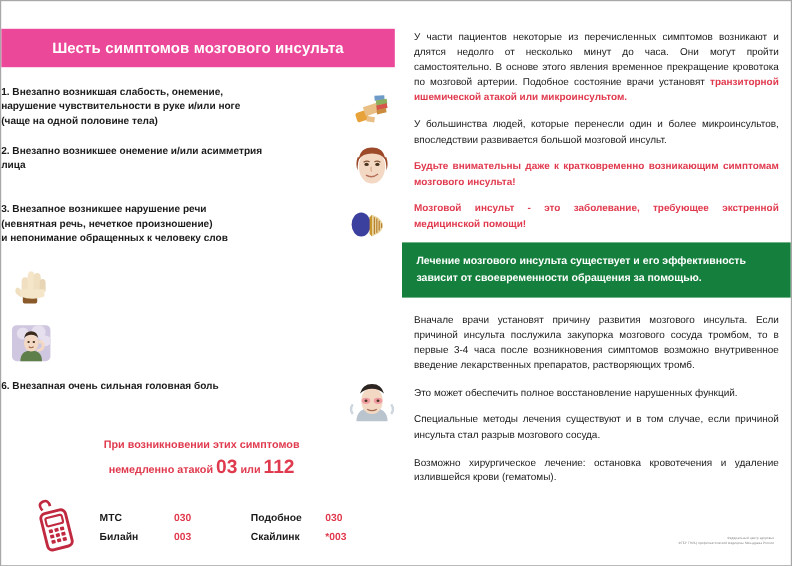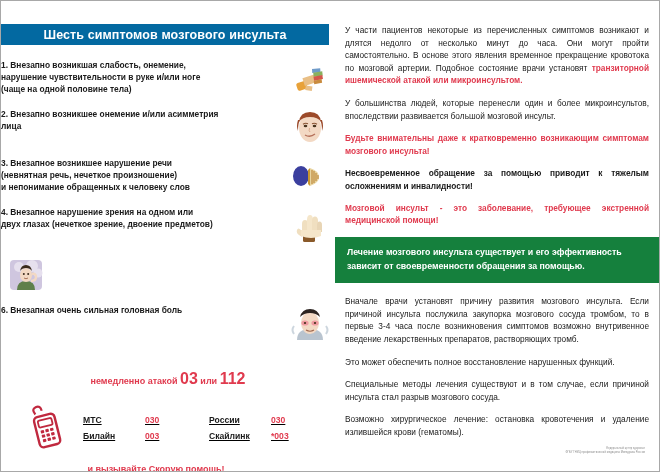--- a/index.html
+++ b/index.html
@@ -27,22 +27,22 @@
   }
   
   .left-col {
     width: 334px;
     flex: 0 0 334px;
     position: relative;
     box-sizing: border-box;
     padding-top: 23px;
   }
   .banner {
-    background: #0369a1;
-    height: 21px;
+    background: #ec4899;
+    height: 32px;
     margin-left: 0;
     margin-right: 6px;
     display: flex;
     align-items: center;
     justify-content: center;
   }
   .banner-title {
     color: #ffffff;
     font-size: 12.5px;
     font-weight: bold;
@@ -95,21 +95,20 @@
     display: flex;
     align-items: center;
     padding-left: 26px;
   }
   .phone-icon {
     flex: 0 0 42px;
     margin-right: 14px;
   }
   .op-table {
     border-collapse: collapse;
-    text-decoration: underline;
   }
   .op-table td {
     font-size: 8.6px;
     font-weight: bold;
     padding: 3px 0;
     vertical-align: middle;
   }
   .op-name {
     color: #1a1a1a;
     padding-right: 16px !important;
@@ -251,22 +250,20 @@
               <path d="M21 11 q9 3 9 9 q0 6 -9 9 z" fill="#e8d4a0"></path>
               <path d="M23 13 q0 7 0 14" stroke="#b87f2c" stroke-width="1" fill="none"></path>
               <path d="M25 14 q0 6 0 12" stroke="#b87f2c" stroke-width="1" fill="none"></path>
               <path d="M27 16 q0 4 0 8" stroke="#b87f2c" stroke-width="1" fill="none"></path>
               <path d="M29 18 q0 2 0 4" stroke="#b87f2c" stroke-width="1" fill="none"></path>
             </svg>
           </div>
         </div>
 
         <div class="symptom">
-          <div class="symptom-text">4. Внезапное нарушение зрения на одном или
-двух глазах (нечеткое зрение, двоение предметов)</div>
           <div class="symptom-icon">
             <svg width="42" height="40" viewBox="0 0 42 40">
               <rect x="14" y="29" width="12" height="7" rx="1.5" fill="#8a5a2a"></rect>
               <path d="M13 18 q0 -4 3 -4 q3 0 3 4 l0 8 l-6 0 z" fill="#f0dfc0"></path>
               <path d="M18 14 q0 -5 3 -5 q3 0 3 5 l0 12 l-6 0 z" fill="#f5e6ca"></path>
               <path d="M23 15 q0 -4.5 3 -4.5 q3 0 3 4.5 l0 11 l-6 0 z" fill="#f0dfc0"></path>
               <path d="M28 19 q0 -3.5 2.5 -3.5 q2.5 0 2.5 3.5 l0 7 l-5 0 z" fill="#e8d5b5"></path>
               <path d="M12 24 q-3 -3 -4 0 q-1 3 2 5 l3 2 z" fill="#f0dfc0"></path>
               <path d="M12 24 l20 0 l0 6 q-10 4 -20 0 z" fill="#f5e6ca"></path>
             </svg>
@@ -305,21 +302,21 @@
               <path d="M17 26 q4 2.5 8 0" stroke="#a06a50" stroke-width="1.1" fill="none"></path>
               <path d="M5 22 q-3 4 0 8" stroke="#cdd6de" stroke-width="2" fill="none"></path>
               <path d="M37 22 q3 4 0 8" stroke="#cdd6de" stroke-width="2" fill="none"></path>
             </svg>
           </div>
         </div>
 
       </div>
 
       <div class="call-note">
-        <br>
+        <span>При возникновении этих симптомов</span><br>
         <span>немедленно атакой </span><span class="big">03</span><span> или </span><span class="big">112</span>
       </div>
 
       <div class="operators">
         <div class="phone-icon">
           <svg width="40" height="46" viewBox="0 0 40 46">
             <g transform="rotate(-14 20 25)" fill="none" stroke="#c0293f" stroke-width="2.4">
               <rect x="9" y="12" width="21" height="31" rx="4"></rect>
               <path d="M12 9 q-3 -6 2 -7 q5 -1 5 5" stroke-width="2.2"></path>
             </g>
@@ -337,21 +334,21 @@
                 <rect x="22.6" y="35" width="3.4" height="3" rx="0.7"></rect>
               </g>
             </g>
           </svg>
         </div>
         <table class="op-table">
           <tbody>
               <tr>
             <td class="op-name">МТС</td>
             <td class="op-num">030</td>
-            <td class="op-name">России</td>
+            <td class="op-name">Подобное</td>
             <td class="op-num op-num-last">030</td>
           </tr>
           <tr>
             <td class="op-name">Билайн</td>
             <td class="op-num">003</td>
             <td class="op-name">Скайлинк</td>
             <td class="op-num op-num-last">*003</td>
           </tr>
         </tbody>
           </table>
@@ -362,21 +359,20 @@
 
     <div class="right-col">
       <div class="rc-inner">
 
         <p class="para"><span>У части пациентов некоторые из перечисленных симптомов возникают и длятся недолго  от несколько минут до часа. Они могут пройти самостоятельно. В основе этого явления   временное прекращение кровотока по мозговой артерии. Подобное состояние врачи установят </span><span class="hl">транзиторной ишемической атакой или микроинсультом.</span></p>
 
         <p class="para">У большинства людей, которые перенесли один и более микроинсультов, впоследствии развивается большой мозговой инсульт.</p>
 
         <p class="para-red">Будьте внимательны даже к кратковременно возникающим симптомам мозгового инсульта!</p>
 
-        <p class="para-bold">Несвоевременное обращение за помощью приводит к тяжелым осложнениям и инвалидности!</p>
 
         <p class="para-red">Мозговой инсульт - это заболевание, требующее экстренной медицинской помощи!</p>
 
         <div class="callout">Лечение мозгового инсульта существует и его эффективность зависит от своевременности обращения за помощью.</div>
 
         <p class="para">Вначале врачи установят причину развития мозгового инсульта. Если причиной инсульта послужила закупорка мозгового сосуда тромбом, то в первые 3-4 часа после возникновения симптомов возможно внутривенное введение лекарственных препаратов, растворяющих тромб.</p>
 
         <p class="para">Это может обеспечить полное восстановление нарушенных функций.</p>
 
         <p class="para">Специальные методы лечения существуют и в том случае, если причиной инсульта стал разрыв мозгового сосуда.</p>

